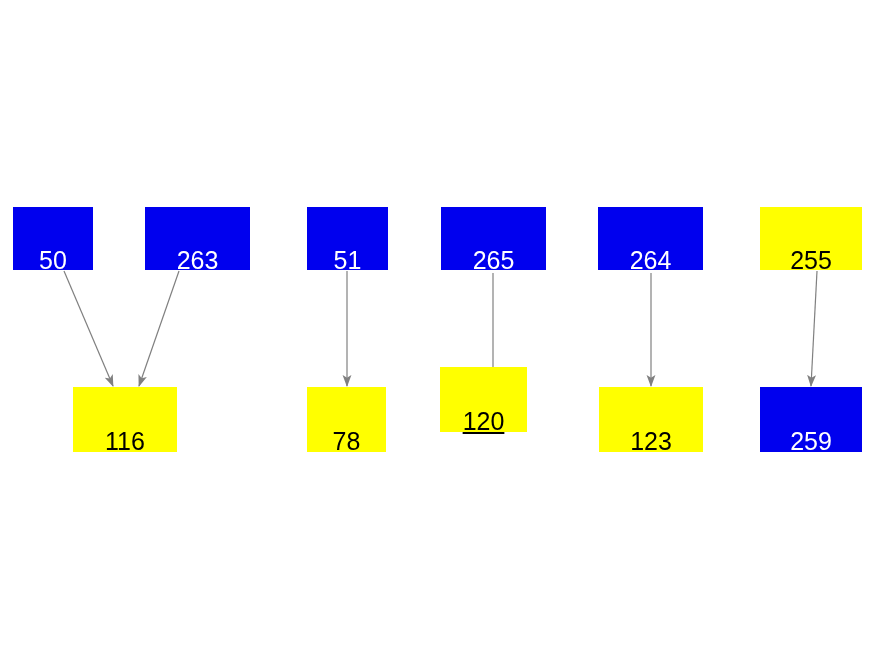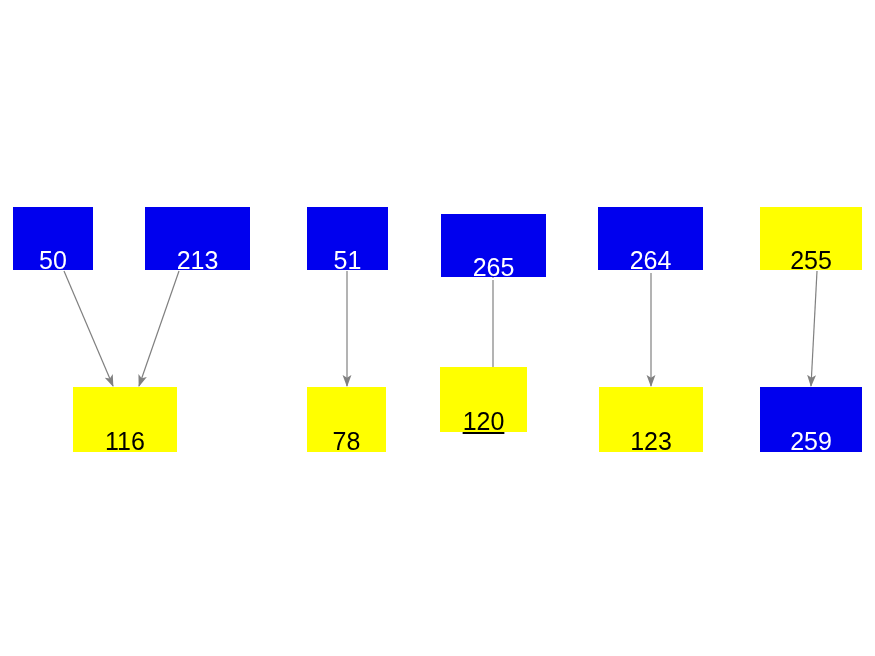--- a/index.html
+++ b/index.html
@@ -69,32 +69,32 @@
         <line x1="651" y1="271" x2="651" y2="386" stroke="#808080" stroke-width="1.2" marker-end="url(#arrowhead)"></line>
         <line x1="817" y1="271" x2="811" y2="386" stroke="#808080" stroke-width="1.2" marker-end="url(#arrowhead)"></line>
       </g>
   </svg>
 
   <div id="nodes-group">
       <div class="node fill-blue" style="left: 13px; top: 207px; width: 80px; height: 63px;">
         <span class="node-label">50</span>
       </div>
       <div class="node fill-blue" style="left: 145px; top: 207px; width: 105px; height: 63px;">
-        <span class="node-label">213</span>
+        <span class="node-label">263</span>
       </div>
       <div class="node fill-yellow" style="left: 73px; top: 387px; width: 104px; height: 65px; text-align: right;">
         <span class="node-label">116</span>
       </div>
       <div class="node fill-blue" style="left: 307px; top: 207px; width: 81px; height: 63px;">
         <span class="node-label">51</span>
       </div>
       <div class="node fill-yellow" style="left: 307px; top: 387px; width: 79px; height: 65px;">
         <span class="node-label">78</span>
       </div>
-      <div class="node fill-blue" style="left: 441px; top: 214px; width: 105px; height: 63px; text-decoration: underline;">
+      <div class="node fill-blue" style="left: 441px; top: 207px; width: 105px; height: 63px; text-decoration: underline;">
         <span class="node-label">265</span>
       </div>
       <div class="node fill-yellow" style="left: 440px; top: 367px; width: 87px; height: 65px; text-decoration: underline;">
         <span class="node-label">120</span>
       </div>
       <div class="node fill-blue" style="left: 598px; top: 207px; width: 105px; height: 63px; text-decoration: underline;">
         <span class="node-label">264</span>
       </div>
       <div class="node fill-yellow" style="left: 599px; top: 387px; width: 104px; height: 65px;">
         <span class="node-label">123</span>

